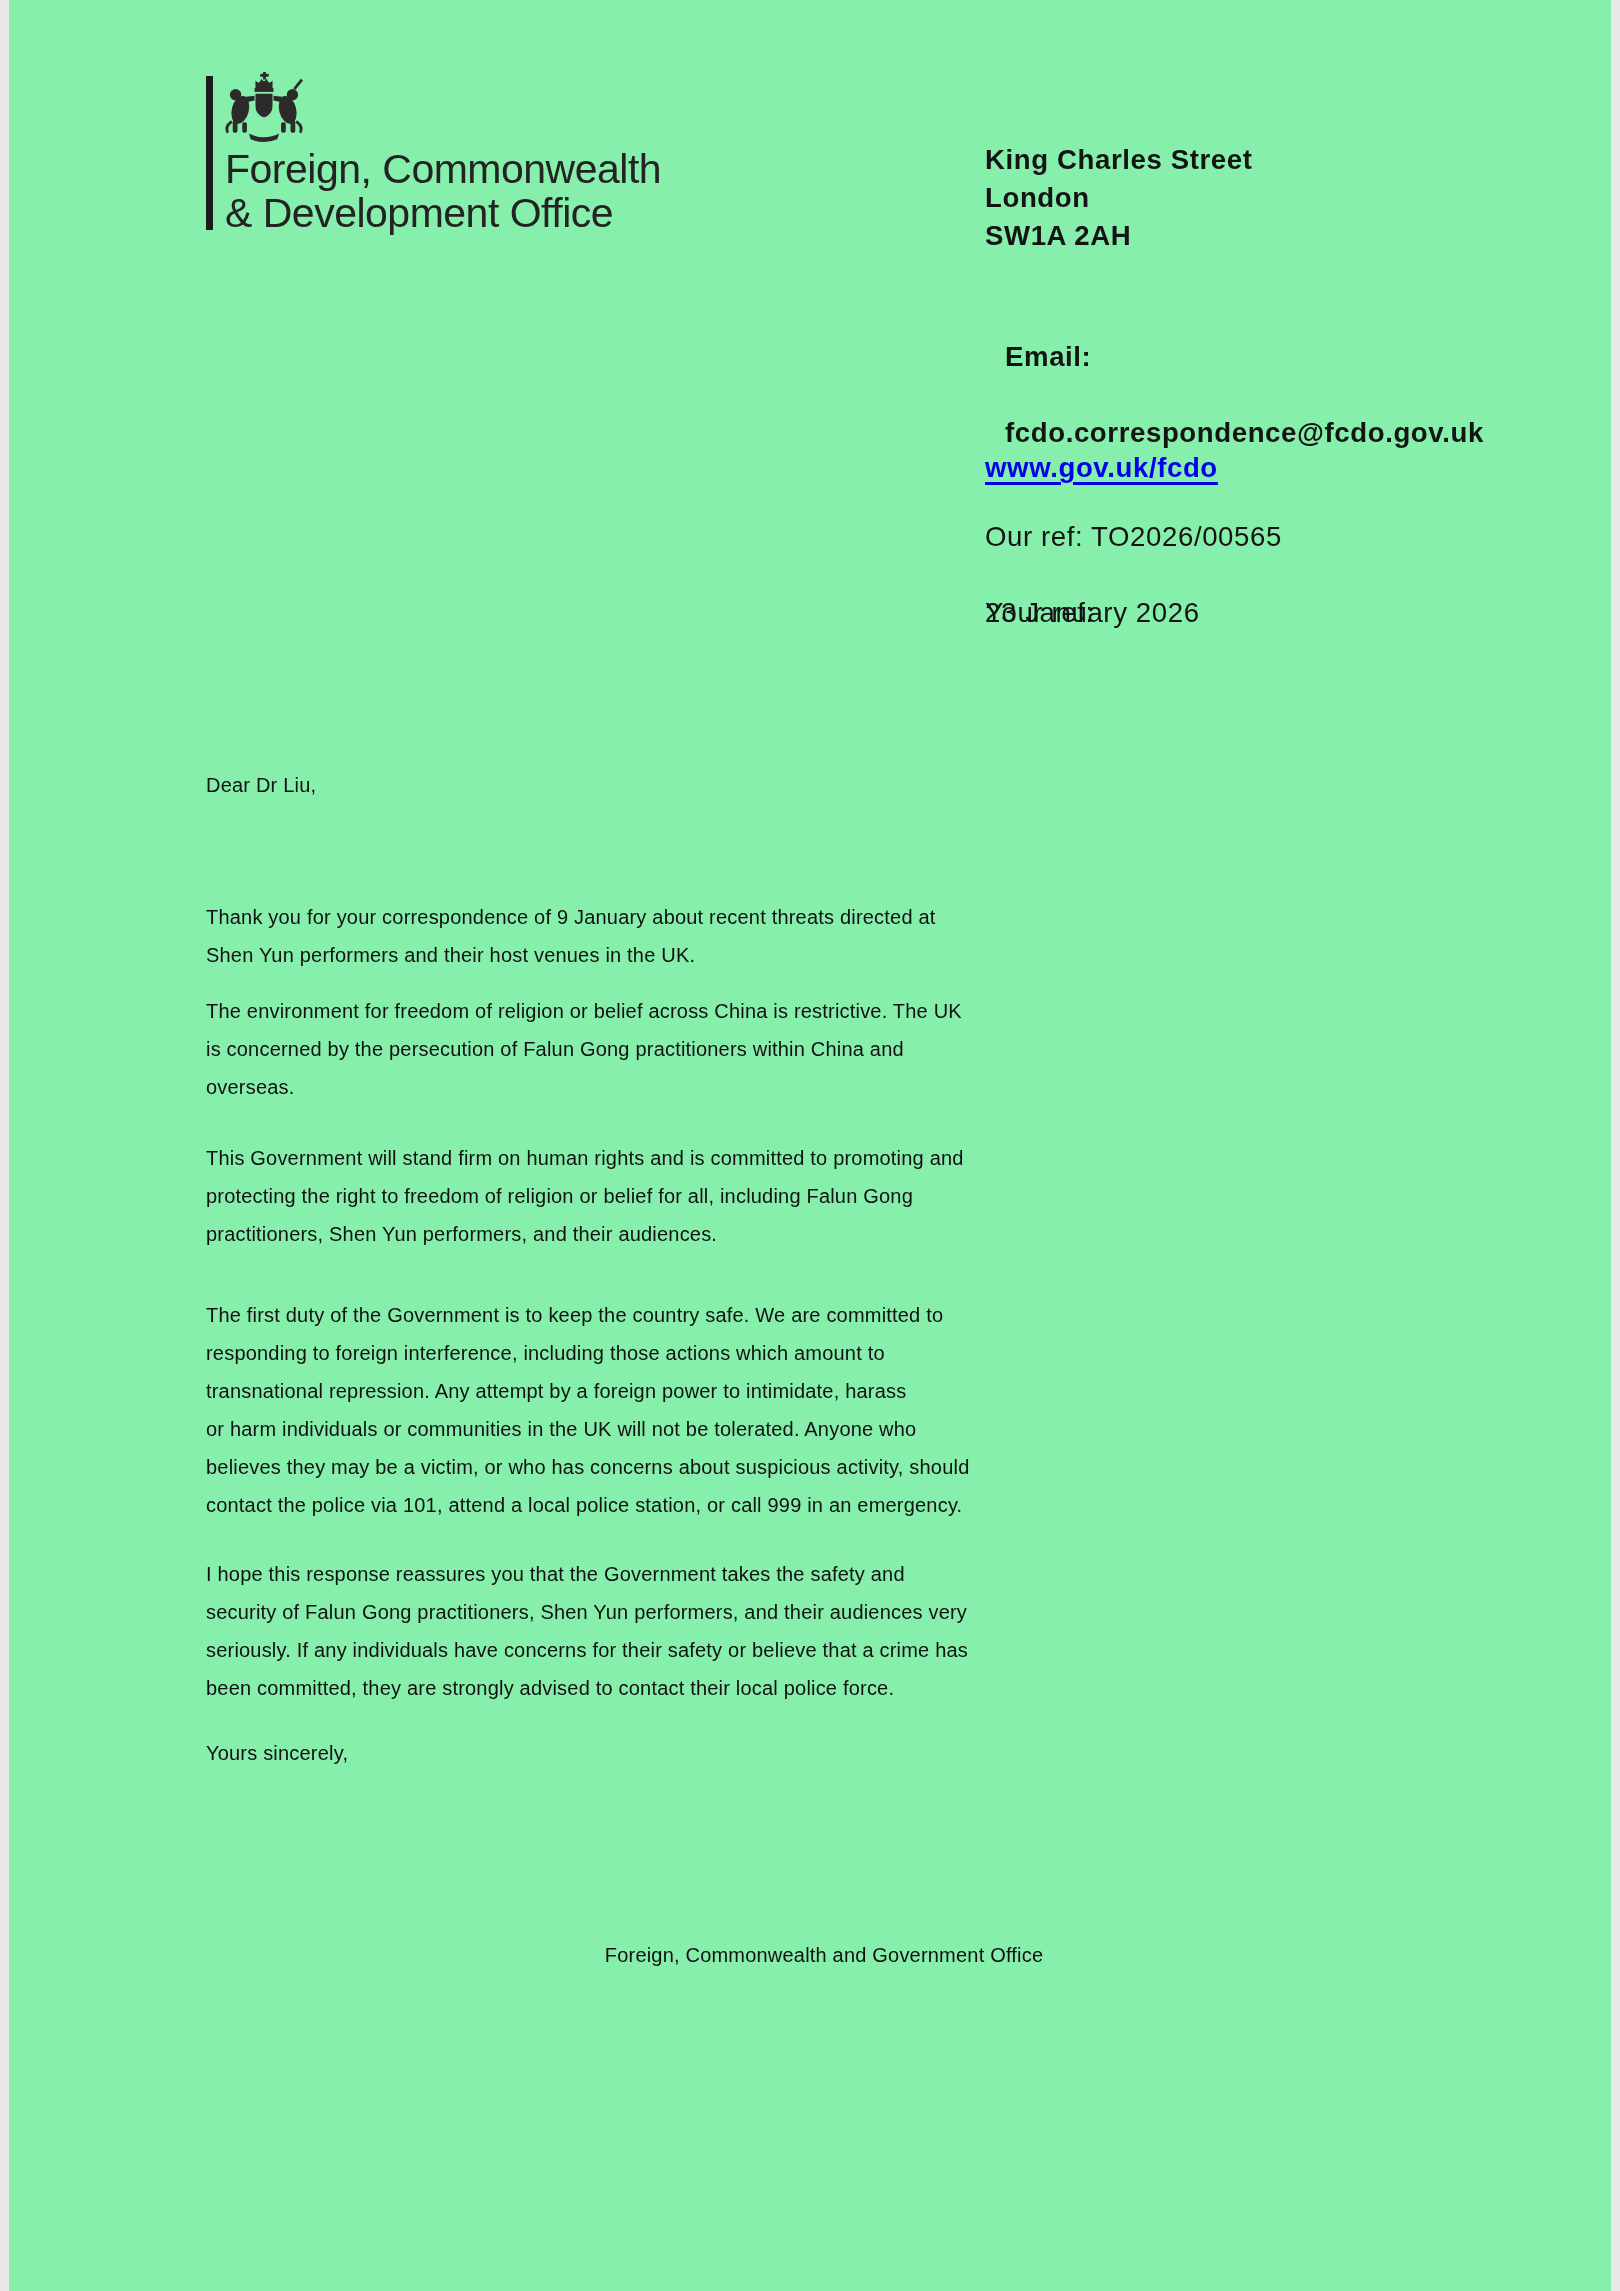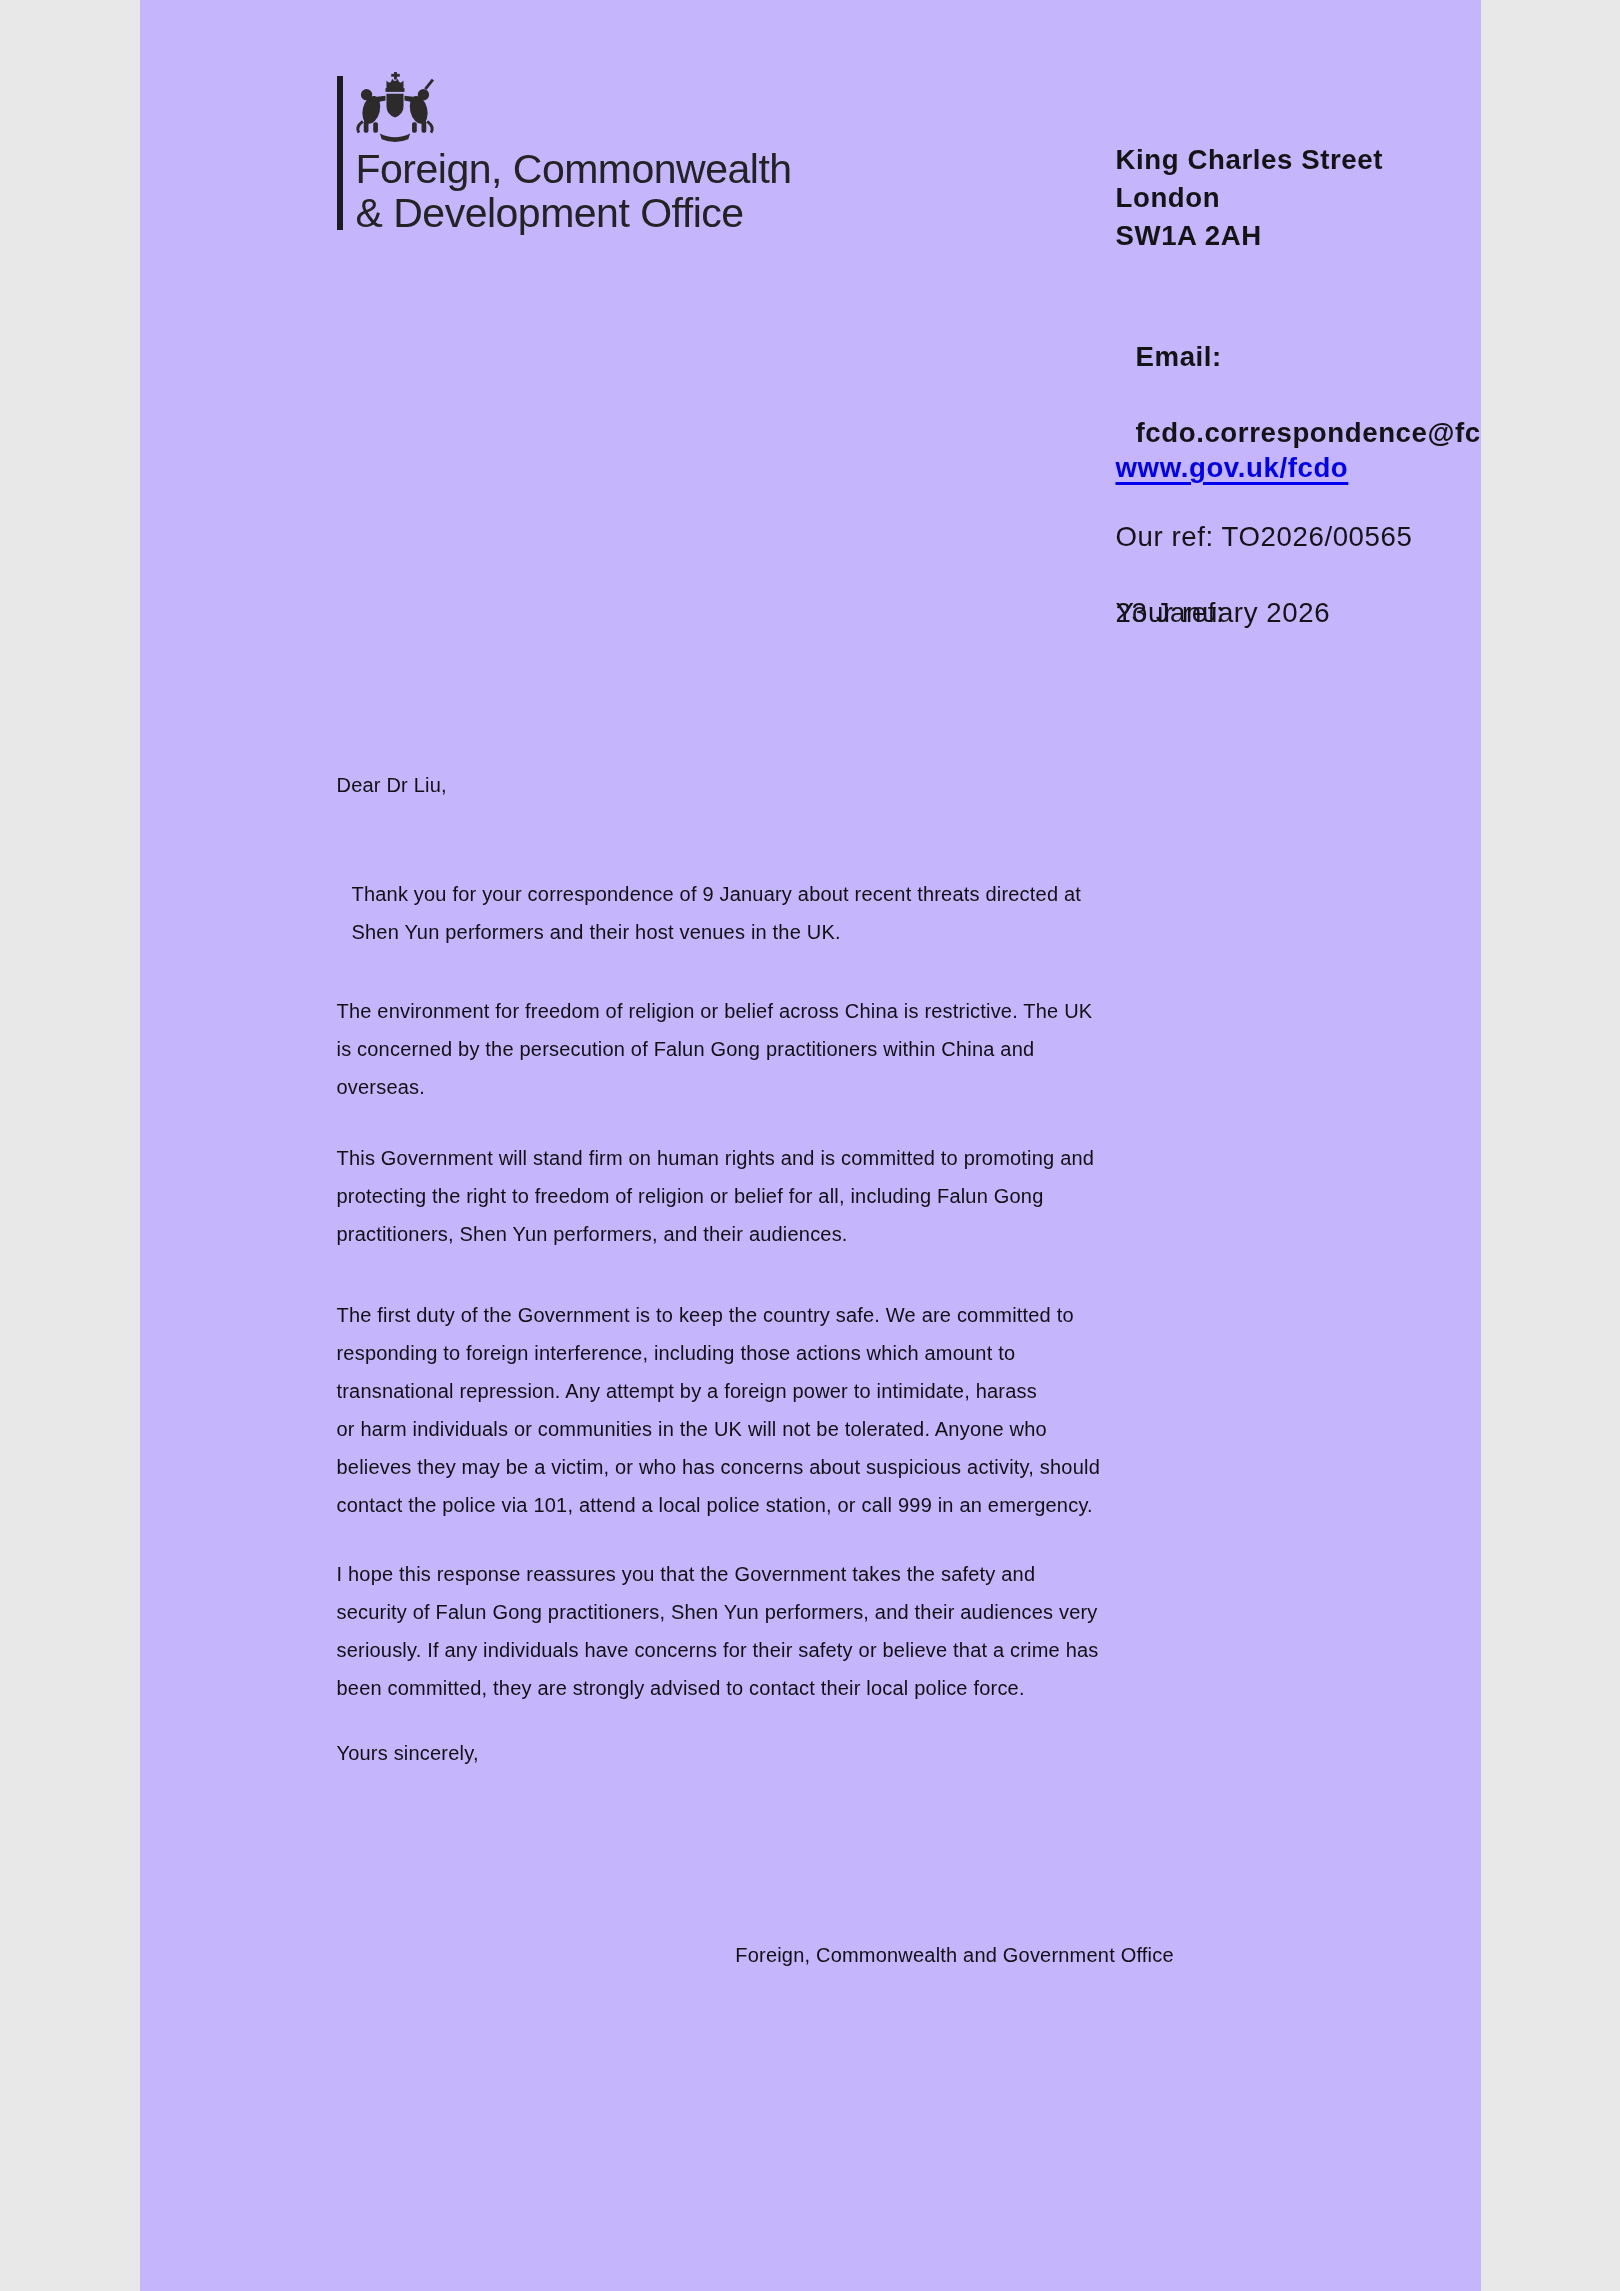--- a/index.html
+++ b/index.html
@@ -1,20 +1,20 @@
 <!DOCTYPE html>
 <html style="font-size:15px"><head>
 <meta charset="utf-8">
 <style>
   html,body { margin:0; padding:0; background:#e8e8e8; }
   .page {
     position:relative;
-    width:1341px; height:2291px;
+    width:1602px; height:2291px;
     margin:0 auto;
-    background:#c4b5fd;
+    background:#86efac;
     font-family:"Liberation Sans", sans-serif;
     color:#141414;
     overflow:hidden;
   }
   .abs { position:absolute; }
 
   
   .logo-bar {
     left:197px; top:76px;
     width:6.7px; height:154px;
@@ -46,21 +46,21 @@
 
   
   .body-text {
     left:197px; width:1236px;
     font-size:20px; line-height:38px;
     letter-spacing:0.2px;
     white-space:pre-line;
     color:#111111;
   }
   .t-salutation { top:766px; }
-  .t-p0 { top:875px;margin-left:15px; }
+  .t-p0 { top:898px; }
   .t-p1 { top:992px; }
   .t-p2 { top:1139px; }
   .t-p3 { top:1296px; }
   .t-p4 { top:1555px; }
   .t-closing { top:1734px; }
   .t-signature { top:1936px; text-align:center; }
 </style>
 </head>
 <body>
 

